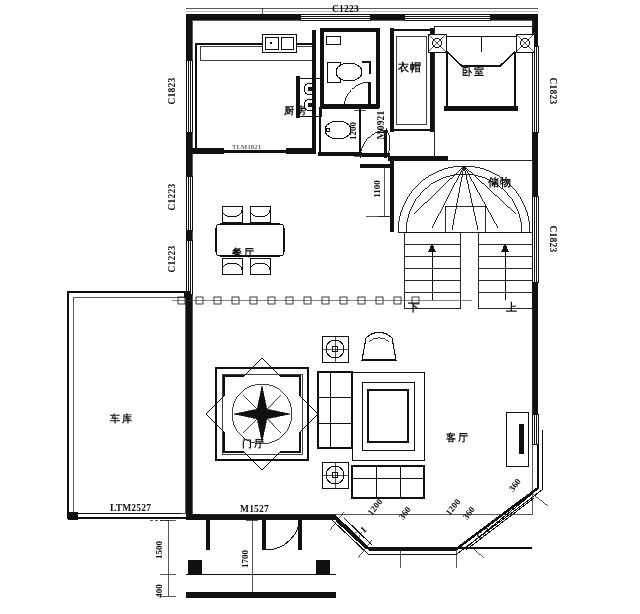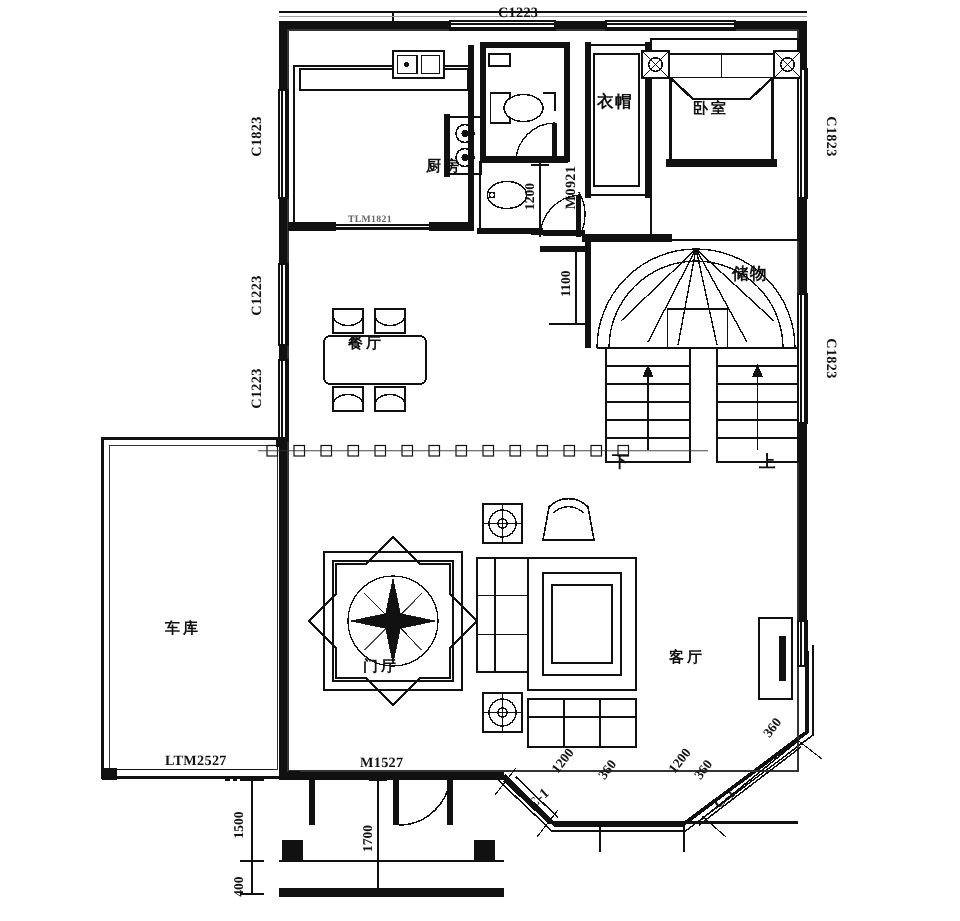--- a/index.html
+++ b/index.html
@@ -320,21 +320,21 @@
       <line x1="262" y1="8" x2="262" y2="14" stroke="#111" stroke-width="0.7"></line>
       <line x1="186" y1="8" x2="538" y2="8" stroke="#111" stroke-width="0.7"></line>
       <line x1="186" y1="11" x2="538" y2="11" stroke="#999" stroke-width="0.6"></line>
     </g>
   </svg>
 
   <div class="lbl cn" style="left:236px;top:104px;margin-left:48px;">厨房</div>
   <div class="lbl cn-s" style="left:398px;top:60px;">衣帽</div>
   <div class="lbl cn" style="left:462px;top:65px;">卧室</div>
   <div class="lbl cn-s" style="left:444px;top:175px;margin-left:44px;">储物</div>
-  <div class="lbl cn" style="left:232px;top:222px;text-align:center;">餐厅</div>
+  <div class="lbl cn" style="left:232px;top:246px;text-align:center;">餐厅</div>
   <div class="lbl cn" style="left:110px;top:412px;text-align:center;">车库</div>
   <div class="lbl cn" style="left:242px;top:437px;">门厅</div>
   <div class="lbl cn" style="left:446px;top:406px;margin-top:25px;">客厅</div>
 
   <div class="lbl cn-s" style="left:408px;top:300px;">下</div>
   <div class="lbl cn-s" style="left:506px;top:300px;">上</div>
 
   <div class="lbl code" style="left:332px;top:4px;">C1223</div>
   <div class="lbl code rot" style="left:152px;top:86px;width:40px;text-align:center;">C1823</div>
   <div class="lbl code rot" style="left:152px;top:192px;width:40px;text-align:center;">C1223</div>

